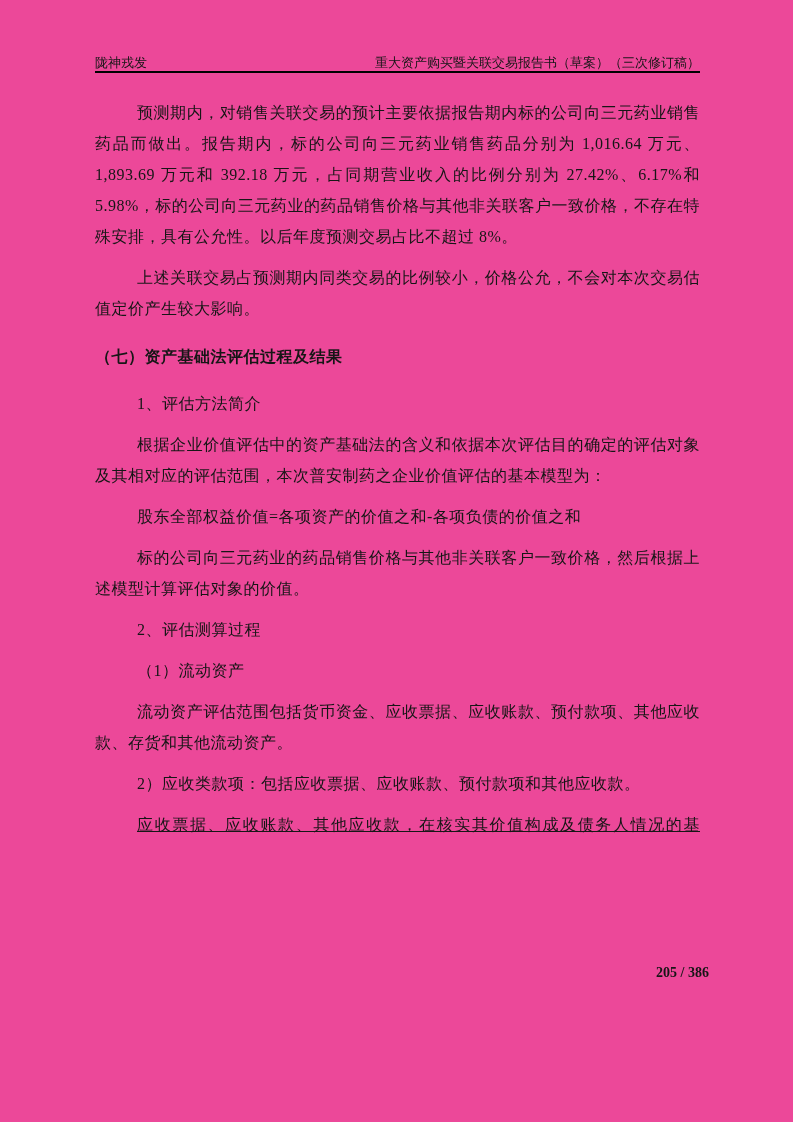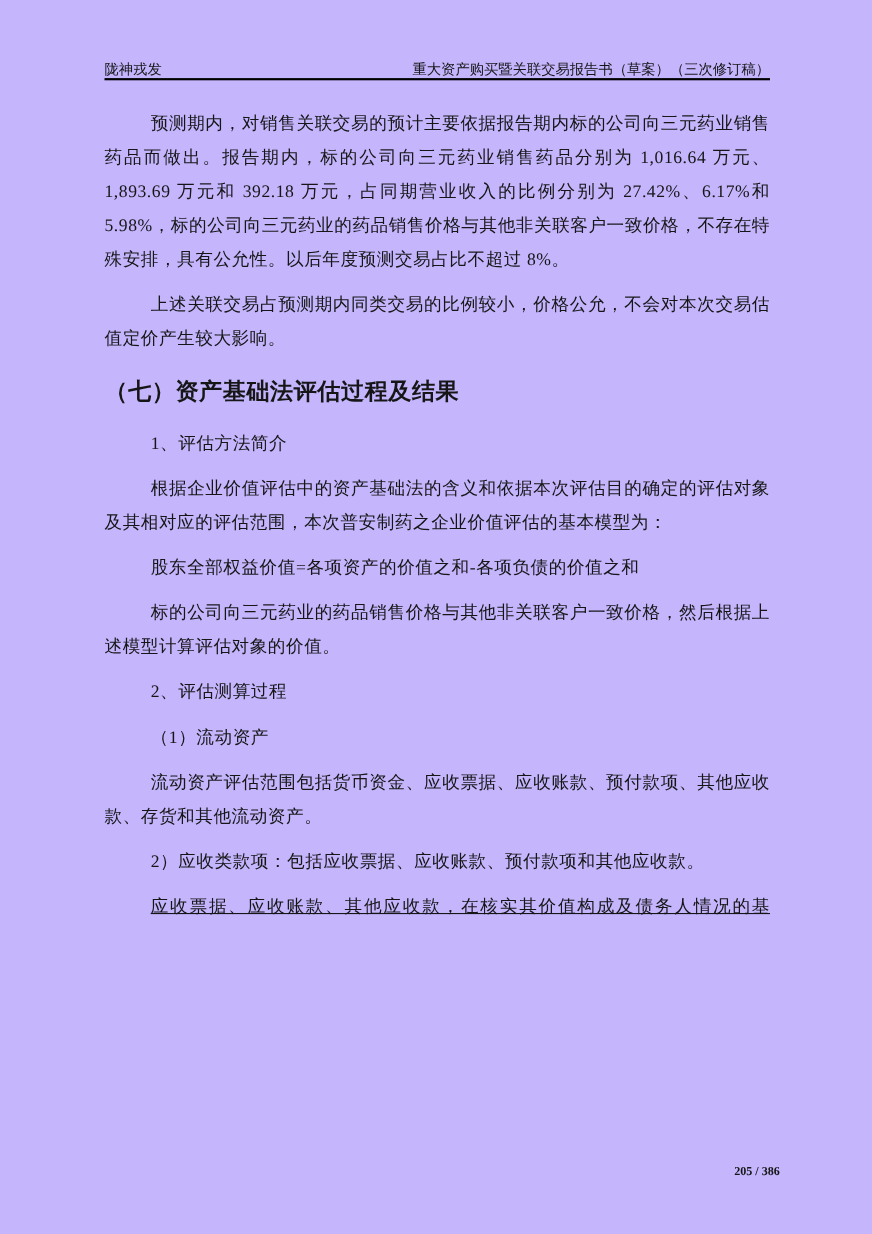--- a/index.html
+++ b/index.html
@@ -7,21 +7,21 @@
   body {
     width: 793px;
     height: 1122px;
     font-family: "Liberation Serif", "DejaVu Serif", serif;
     color: #161616;
   }
   .page {
     position: relative;
     width: 793px;
     height: 1122px;
-    background: #c4b5fd;
+    background: #ec4899;
     padding: 54px 93px 0 95px;
     overflow: hidden;
   }
   .doc-header {
     display: flex;
     justify-content: space-between;
     align-items: flex-end;
     font-size: 13px;
     line-height: 17px;
     border-bottom: 2px solid #000000;
@@ -34,37 +34,37 @@
     line-height: 31px;
     text-align: justify;
     text-indent: 42px;
     margin: 0 0 10px 0;
     letter-spacing: 0.5px;
   }
   .justify-last { text-align-last: justify; text-decoration: underline; }
   .section-heading {
     font-family: "Liberation Sans", "DejaVu Sans", sans-serif;
     font-weight: bold;
-    font-size: 21px;
+    font-size: 16px;
     line-height: 34px;
     margin: 16px 0 14px 0;
     letter-spacing: 0.5px;
   }
   .sub-heading {
     font-size: 16px;
     line-height: 31px;
     text-indent: 42px;
     margin: 0 0 10px 0;
     letter-spacing: 0.5px;
   }
   .page-footer {
     position: absolute;
-    top: 1056px;
+    top: 964px;
     right: 84px;
-    font-size: 11px;
+    font-size: 14px;
     font-weight: bold;
     line-height: 18px;
   }
 </style>
 </head>
 <body>
 
 <div class="page">
 
   <div class="doc-header">

